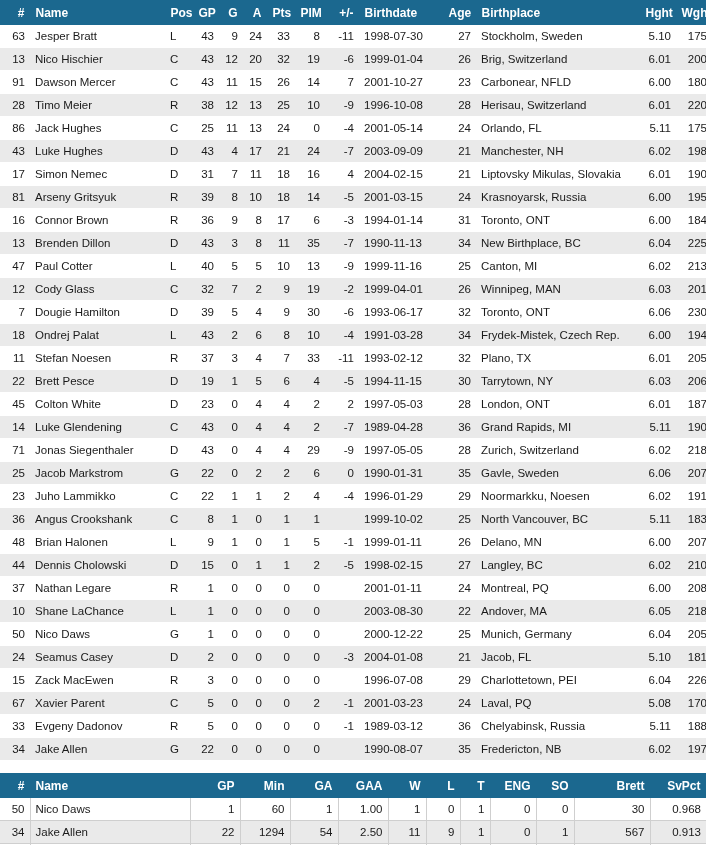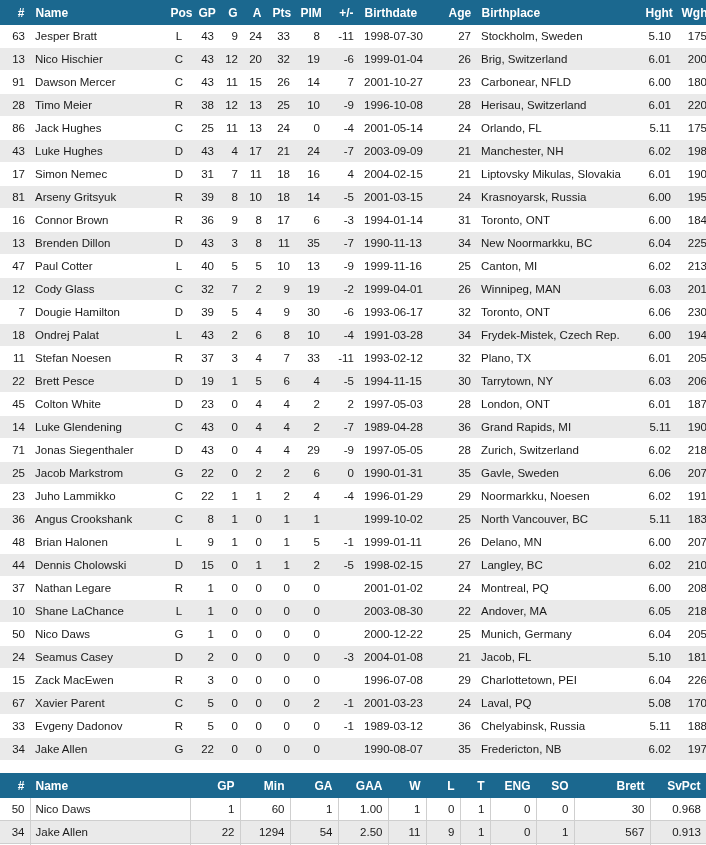--- a/index.html
+++ b/index.html
@@ -37,21 +37,21 @@
     padding: 3px 5px;
     height: 16px;
     font-size: 11.5px;
     white-space: nowrap;
     overflow: hidden;
     border-bottom: 1px solid #ffffff;
   }
   tbody tr.odd td { background: #ffffff; }
   tbody tr.even td { background: #eaeaea; }
   .c-num { text-align: right; }
-  .c-center { text-align: center; }
+  .c-center { text-align: left; }
   .c-left { text-align: left; }
   .skater-table col.c0 { width: 30px; }
   .skater-table col.c1 { width: 135px; }
   .skater-table col.c2 { width: 28px; }
   .skater-table col.c3 { width: 26px; }
   .skater-table col.c4 { width: 24px; }
   .skater-table col.c5 { width: 24px; }
   .skater-table col.c6 { width: 28px; }
   .skater-table col.c7 { width: 30px; }
   .skater-table col.c8 { width: 34px; }
@@ -274,21 +274,21 @@
           <td class="c-left">Brenden Dillon</td>
           <td class="c-center">D</td>
           <td class="c-num">43</td>
           <td class="c-num">3</td>
           <td class="c-num">8</td>
           <td class="c-num">11</td>
           <td class="c-num">35</td>
           <td class="c-num">-7</td>
           <td class="c-left">1990-11-13</td>
           <td class="c-num">34</td>
-          <td class="c-left">New Noormarkku, BC</td>
+          <td class="c-left">New Birthplace, BC</td>
           <td class="c-num">6.04</td>
           <td class="c-num">225</td>
         </tr>
         <tr class="odd">
           <td class="c-num">47</td>
           <td class="c-left">Paul Cotter</td>
           <td class="c-center">L</td>
           <td class="c-num">40</td>
           <td class="c-num">5</td>
           <td class="c-num">5</td>
@@ -512,21 +512,21 @@
         <tr class="odd">
           <td class="c-num">37</td>
           <td class="c-left">Nathan Legare</td>
           <td class="c-center">R</td>
           <td class="c-num">1</td>
           <td class="c-num">0</td>
           <td class="c-num">0</td>
           <td class="c-num">0</td>
           <td class="c-num">0</td>
           <td class="c-num"></td>
-          <td class="c-left">2001-01-02</td>
+          <td class="c-left">2001-01-11</td>
           <td class="c-num">24</td>
           <td class="c-left">Montreal, PQ</td>
           <td class="c-num">6.00</td>
           <td class="c-num">208</td>
         </tr>
         <tr class="even">
           <td class="c-num">10</td>
           <td class="c-left">Shane LaChance</td>
           <td class="c-center">L</td>
           <td class="c-num">1</td>

